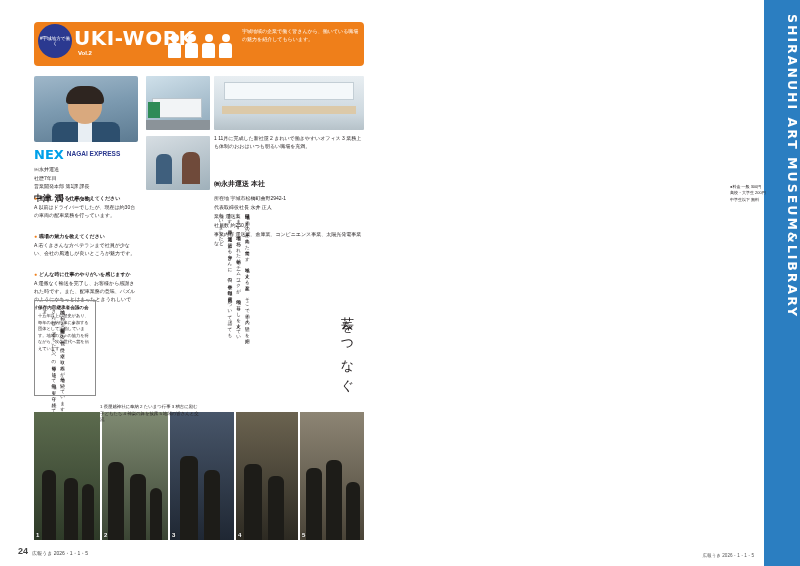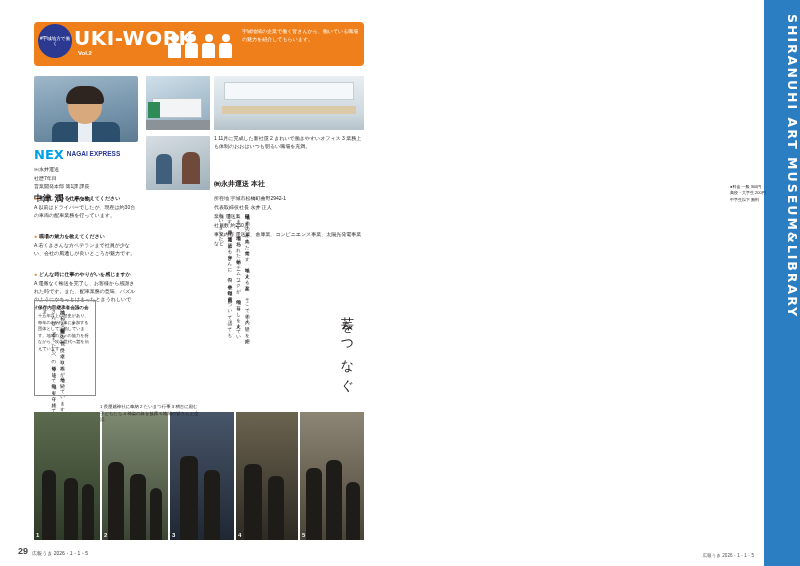--- a/index.html
+++ b/index.html
@@ -310,21 +310,21 @@
             <div class="fg" style="left:26px;width:16px;height:80px;"></div>
             <div class="fg" style="left:46px;width:14px;height:58px;"></div>
           </div>
         <span class="strip-num">5</span>
       </div>
     </div>
 
     <div class="strip-cap" style="left:100px; top:404px; width:100px;">1 長屋越神社に奉納 2 たいまつ行事 3 稽古に励む子どもたち 4 神楽の舞を披露 5 地域の皆さんと交流</div>
 
     <div class="left-footer">
-      <span class="left-pageno">29</span>
+      <span class="left-pageno">24</span>
       <span>広報うき 2026・1・1・5</span>
     </div>
   </div>
 
   <div class="right-page">
 
     <div class="side-tab">
       <div class="tab-text">SHIRANUHI  ART MUSEUM&amp;LIBRARY</div>
     </div>
 

